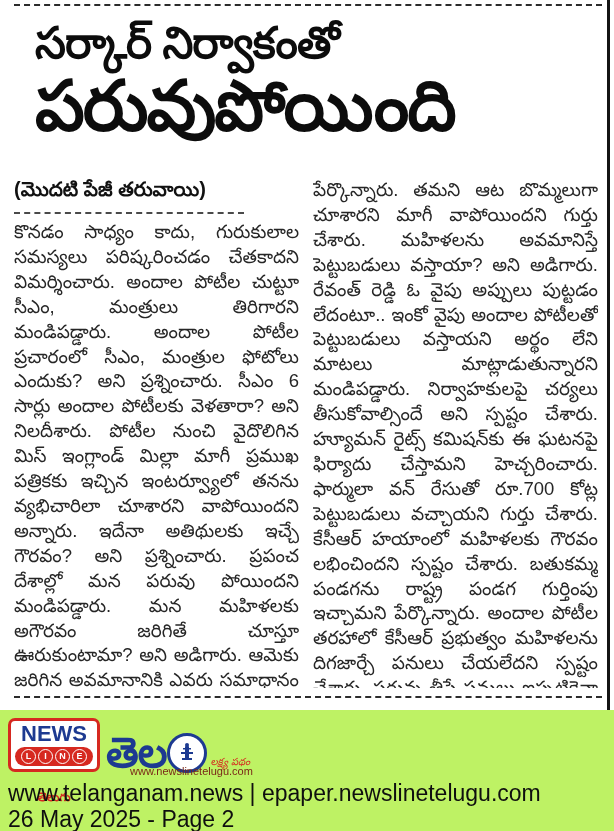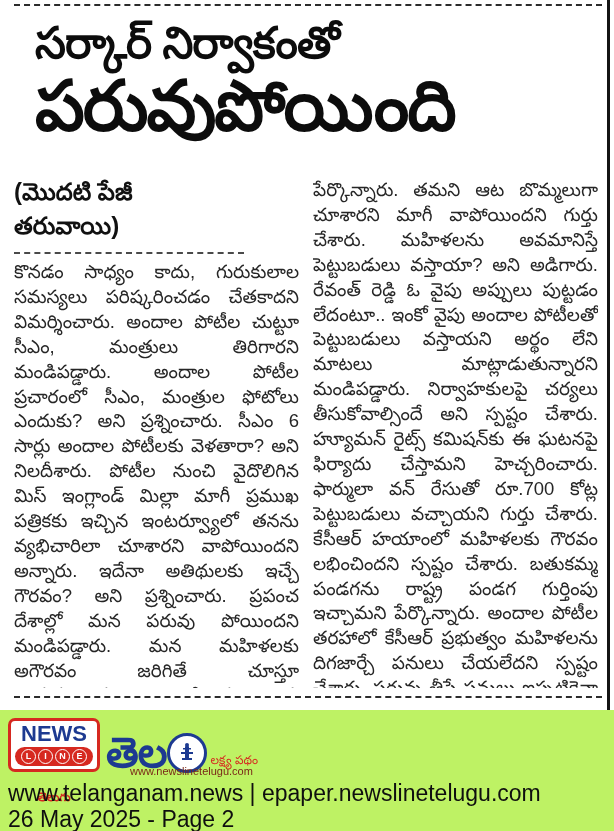--- a/index.html
+++ b/index.html
@@ -31,21 +31,21 @@
   .headline-line2{
     font-size:70px;font-weight:800;color:#0c0c0c;
     line-height:1.0;letter-spacing:-2px;margin-top:2px;
   }
   .content{
     position:absolute;left:14px;top:178px;width:584px;height:510px;
     display:flex;gap:14px;overflow:hidden;
   }
   .col{width:285px;overflow:hidden;}
   .continuation{
-    font-weight:700;font-size:24px;color:#111;
+    font-weight:700;font-size:20px;color:#111;
     padding-bottom:6px;margin-bottom:6px;
     border-bottom:2px dashed #4a4a4a;
     width:230px;
   }
   .body-text{
     font-size:18.5px;line-height:24.9px;
     text-align:justify;color:#262626;
   }
   .bottom-dashed{
     position:absolute;left:14px;right:12px;top:696px;
@@ -86,21 +86,21 @@
     font-size:42px;font-weight:800;color:#1d3a91;line-height:1;
     letter-spacing:-1px;
   }
   .emblem{
     width:34px;height:34px;border-radius:50%;
     background:#ffffff;border:3px solid #1d3a91;
     display:flex;align-items:center;justify-content:center;
     margin:0 1px;
   }
   .tagline-script{
-    font-size:12px;color:#d62920;
+    font-size:10px;color:#d62920;font-style:italic;
     align-self:flex-end;margin:0 0 4px 2px;white-space:nowrap;
   }
   .site-small{
     position:absolute;left:130px;top:55px;
     font-size:11px;font-weight:400;color:#7a2817;
   }
   .footer-urls{
     position:absolute;left:8px;top:70px;
     font-size:23px;color:#0f0f0f;letter-spacing:0;
   }

